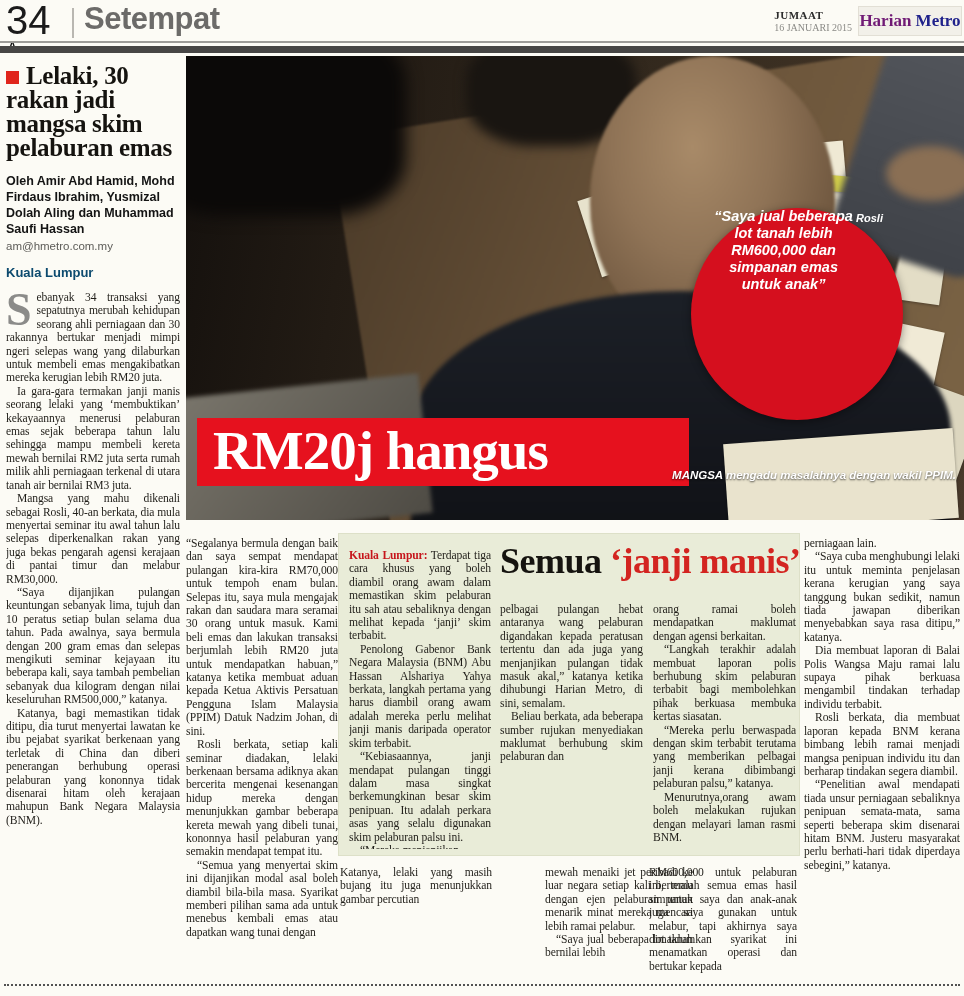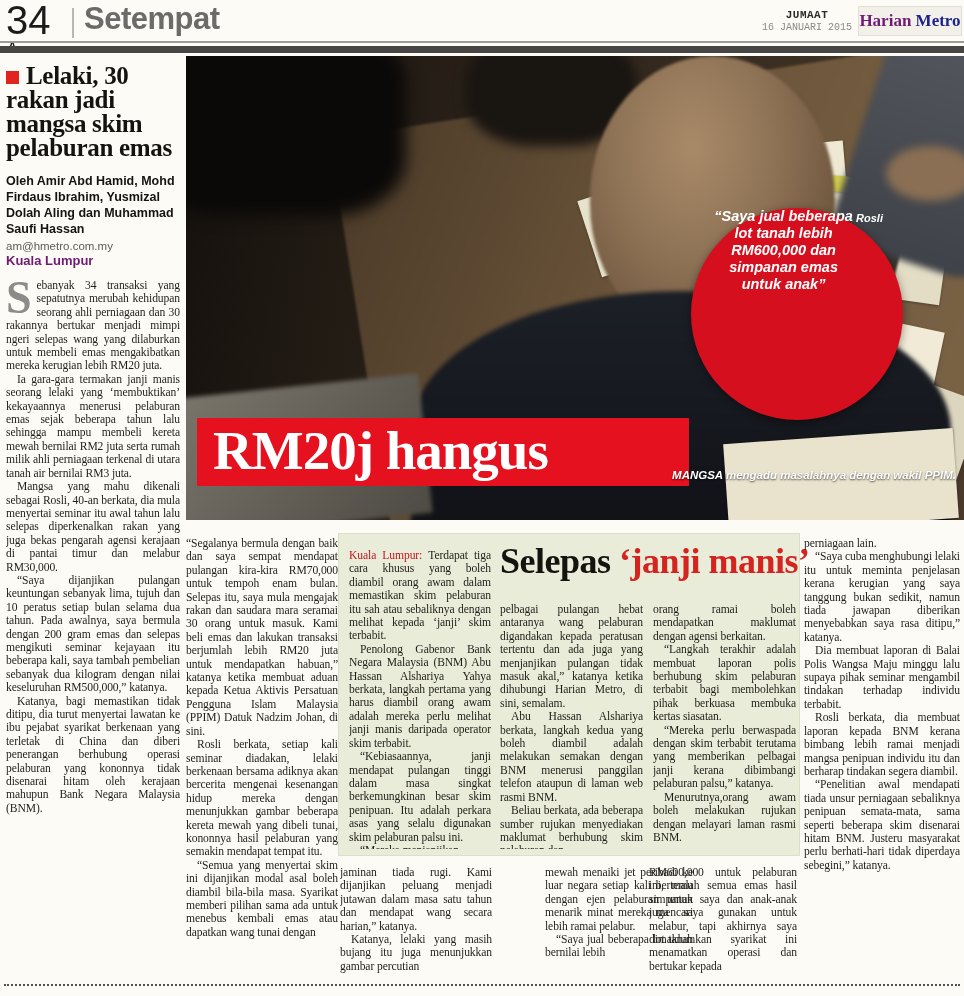--- a/index.html
+++ b/index.html
@@ -4,36 +4,36 @@
 <style>
   html,body{margin:0;padding:0;background:#e8e6e0;}
   #page{position:relative;width:964px;height:996px;background:#fcfbf5;overflow:hidden;
         font-family:"Liberation Serif",serif;color:#1d1b18;}
   
   .pagenum{position:absolute;left:6px;top:0px;font:400 40px/40px "Liberation Sans",sans-serif;color:#1b1b1b;}
   .edition{position:absolute;left:8px;top:40px;font:700 12px "Liberation Sans",sans-serif;color:#111;}
   .hdr-div{position:absolute;left:72px;top:8px;width:2px;height:30px;background:#b9b7b1;}
   .section{position:absolute;left:84px;top:2px;font:700 31px/34px "Liberation Sans",sans-serif;
            color:#6c6b69;letter-spacing:-0.5px;}
-  .dateblock{position:absolute;right:112px;top:9px;text-align:center;font-family:Liberation Mono, monospace;}
+  .dateblock{position:absolute;right:112px;top:9px;text-align:left;font-family:Liberation Serif, serif;}
   .dateblock .day{font-weight:700;font-size:11px;color:#2c2c2c;letter-spacing:0.5px;}
   .dateblock .date{font-size:10px;color:#8a8a86;margin-top:1px;}
   .masthead{position:absolute;right:2px;top:6px;width:102px;height:28px;background:#f2f0e9;
             border:1px solid #e2dfd5;text-align:center;font:700 17px/28px "Liberation Serif",serif;}
   .masthead .m1{color:#701a75;}
   .masthead .m2{color:#20228b;}
   .rule-thin{position:absolute;left:0;top:41px;width:964px;height:2px;background:#9d9c98;}
   .rule-thick{position:absolute;left:0;top:46px;width:964px;height:7px;background:#474645;}
   
   .leftcol{position:absolute;left:6px;top:64px;width:174px;}
   .sq{display:inline-block;width:13px;height:13px;background:#e0251c;margin-right:7px;}
   .headline{font:700 25px/24px "Liberation Serif",serif;color:#15130f;letter-spacing:-0.3px;}
   .byline{margin-top:13px;font:700 12.5px/16px "Liberation Sans",sans-serif;color:#141414;}
   .email{margin-top:2px;font:400 11.5px/14px "Liberation Sans",sans-serif;color:#5d5c58;}
-  .dateline{margin-top:0;font:700 13px/16px "Liberation Sans",sans-serif;color:#701a75;}
+  .dateline{margin-top:12px;font:700 13px/16px "Liberation Sans",sans-serif;color:#0c4a6e;}
   .body-copy{margin-top:10px;height:660px;overflow:hidden;}
   .bt{font-size:11.6px;line-height:13.4px;text-align:justify;color:#201e19;
       letter-spacing:-0.1px;}
   .bt p{margin:0;}
   .bt p + p{text-indent:11px;}
   .dropcap{float:left;font:700 46px/36px "Liberation Serif",serif;color:#8b8b89;padding:1px 5px 0 0;}
   
   .photo{position:absolute;left:186px;top:56px;width:778px;height:464px;overflow:hidden;
          background:linear-gradient(100deg,#14100d 0%,#221b14 22%,#2e251b 45%,#3b2f22 70%,#493a2b 100%);}
   .ph{position:absolute;}
@@ -63,21 +63,21 @@
   
   .greenbox{position:absolute;left:338px;top:533px;width:462px;height:323px;background:#e9ecd8;
             border:1px solid #dde0c8;box-sizing:border-box;}
   .sb-head{position:absolute;left:500px;top:541px;width:298px;font:700 36px/40px "Liberation Serif",serif;
            letter-spacing:-0.5px;white-space:nowrap;}
   .sb-head .hb{color:#15130f;}
   .sb-head .hr{color:#d32420;}
   .g1{left:349px;top:549px;width:142px;height:300px;}
   .g2{left:500px;top:603px;width:143px;height:246px;}
   .g3{left:653px;top:603px;width:143px;height:246px;}
-  .dl{color:#c6161c;font-weight:400;}
+  .dl{color:#c6161c;font-weight:700;}
   .dotted{position:absolute;left:4px;top:984px;width:956px;border-top:2px dotted #525252;}
 </style>
 </head>
 <body>
 
 <div id="page">
 
   <div class="pagenum">34</div>
   <div class="edition">A</div>
   <div class="hdr-div"></div>
@@ -138,52 +138,50 @@
     <div class="caption"><span style="text-transform:uppercase;">MANGSA</span><span> mengadu masalahnya dengan wakil PPIM.</span></div>
   </div>
 
   <div class="col bt c2">
     <p>“Segalanya bermula dengan baik dan saya sempat mendapat pulangan kira-kira RM70,000 untuk tempoh enam bulan. Selepas itu, saya mula mengajak rakan dan saudara mara seramai 30 orang untuk masuk. Kami beli emas dan lakukan transaksi berjumlah lebih RM20 juta untuk mendapatkan habuan,” katanya ketika membuat aduan kepada Ketua Aktivis Persatuan Pengguna Islam Malaysia (PPIM) Datuk Nadzim Johan, di sini.</p>
     <p>Rosli berkata, setiap kali seminar diadakan, lelaki berkenaan bersama adiknya akan bercerita mengenai kesenangan hidup mereka dengan menunjukkan gambar beberapa kereta mewah yang dibeli tunai, kononnya hasil pelaburan yang semakin mendapat tempat itu.</p>
     <p>“Semua yang menyertai skim ini dijanjikan modal asal boleh diambil bila-bila masa. Syarikat memberi pilihan sama ada untuk menebus kembali emas atau dapatkan wang tunai dengan</p>
   </div>
 
   <div class="greenbox"></div>
-  <div class="sb-head"><span class="hb">Selepas </span><span class="hr">‘janji manis’</span></div>
+  <div class="sb-head"><span class="hb">Semua </span><span class="hr">‘janji manis’</span></div>
   <div class="col g1">
     <p><span class="dl">Kuala Lumpur:</span><span> Terdapat tiga cara khusus yang boleh diambil orang awam dalam memastikan skim pelaburan itu sah atau sebaliknya dengan melihat kepada ‘janji’ skim terbabit.</span></p>
     <p>Penolong Gabenor Bank Negara Malaysia (BNM) Abu Hassan Alshariya Yahya berkata, langkah pertama yang harus diambil orang awam adalah mereka perlu melihat janji manis daripada operator skim terbabit.</p>
     <p>“Kebiasaannya, janji mendapat pulangan tinggi dalam masa singkat berkemungkinan besar skim penipuan. Itu adalah perkara asas yang selalu digunakan skim pelaburan palsu ini.</p>
     <p>“Mereka menjanjikan</p>
   </div>
   <div class="col g2">
     <p>pelbagai pulangan hebat antaranya wang pelaburan digandakan kepada peratusan tertentu dan ada juga yang menjanjikan pulangan tidak masuk akal,” katanya ketika dihubungi Harian Metro, di sini, semalam.</p>
-    <p>Abu Hassan Alshariya berkata, langkah kedua yang boleh diambil adalah melakukan semakan dengan BNM menerusi panggilan telefon ataupun di laman web rasmi BNM.</p>
     <p>Beliau berkata, ada beberapa sumber rujukan menyediakan maklumat berhubung skim pelaburan dan</p>
   </div>
   <div class="col g3">
     <p>orang ramai boleh mendapatkan maklumat dengan agensi berkaitan.</p>
     <p>“Langkah terakhir adalah membuat laporan polis berhubung skim pelaburan terbabit bagi membolehkan pihak berkuasa membuka kertas siasatan.</p>
     <p>“Mereka perlu berwaspada dengan skim terbabit terutama yang memberikan pelbagai janji kerana dibimbangi pelaburan palsu,” katanya.</p>
     <p>Menurutnya,orang awam boleh melakukan rujukan dengan melayari laman rasmi BNM.</p>
   </div>
 
   <div class="col bt c3b">
-    <p>jaminan tiada rugi. Kami dijanjikan peluang menjadi jutawan dalam masa satu tahun dan mendapat wang secara harian,” katanya.</p>
     <p>Katanya, lelaki yang masih bujang itu juga menunjukkan gambar percutian</p>
   </div>
   <div class="col bt c4b">
     <p>mewah menaiki jet peribadi ke luar negara setiap kali bertemu dengan ejen pelaburan untuk menarik minat mereka mencari lebih ramai pelabur.</p>
     <p>“Saya jual beberapa lot tanah bernilai lebih</p>
   </div>
   <div class="col bt c5b">
     <p>RM600,000 untuk pelaburan ini, malah semua emas hasil simpanan saya dan anak-anak juga saya gunakan untuk melabur, tapi akhirnya saya dimaklumkan syarikat ini menamatkan operasi dan bertukar kepada</p>
   </div>
   <div class="col bt c6">
     <p>perniagaan lain.</p>
     <p>“Saya cuba menghubungi lelaki itu untuk meminta penjelasan kerana kerugian yang saya tanggung bukan sedikit, namun tiada jawapan diberikan menyebabkan saya rasa ditipu,” katanya.</p>
-    <p>Dia membuat laporan di Balai Polis Wangsa Maju minggu lalu supaya pihak seminar mengambil tindakan terhadap individu terbabit.</p>
+    <p>Dia membuat laporan di Balai Polis Wangsa Maju ramai lalu supaya pihak berkuasa mengambil tindakan terhadap individu terbabit.</p>
     <p>Rosli berkata, dia membuat laporan kepada BNM kerana bimbang lebih ramai menjadi mangsa penipuan individu itu dan berharap tindakan segera diambil.</p>
     <p>“Penelitian awal mendapati tiada unsur perniagaan sebaliknya penipuan semata-mata, sama seperti beberapa skim disenarai hitam BNM. Justeru masyarakat perlu berhati-hari tidak diperdaya sebegini,” katanya.</p>
   </div>
 
   <div class="dotted"></div>
 </div>
 
 </body></html>

